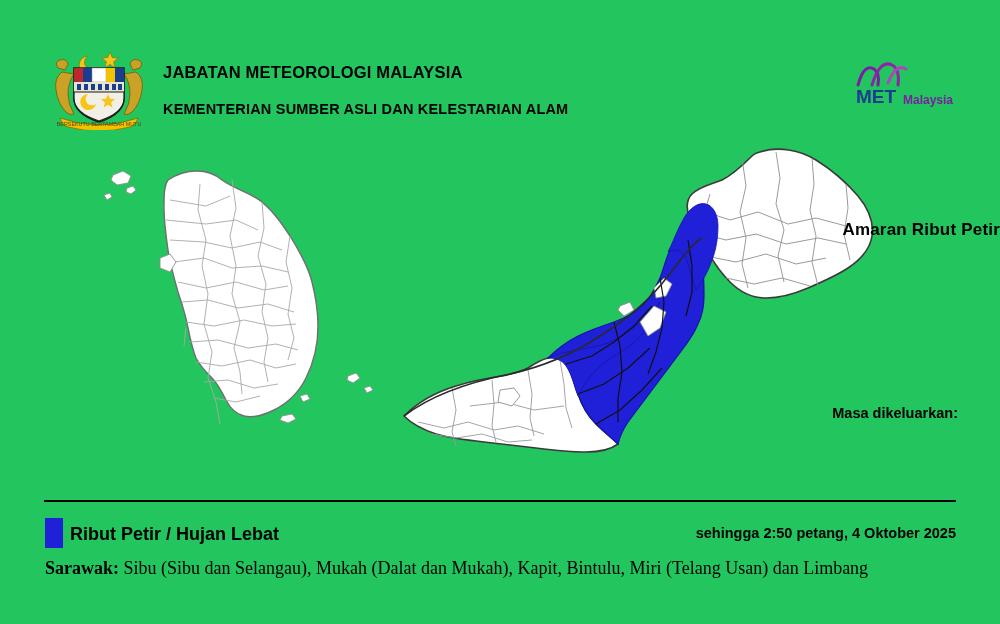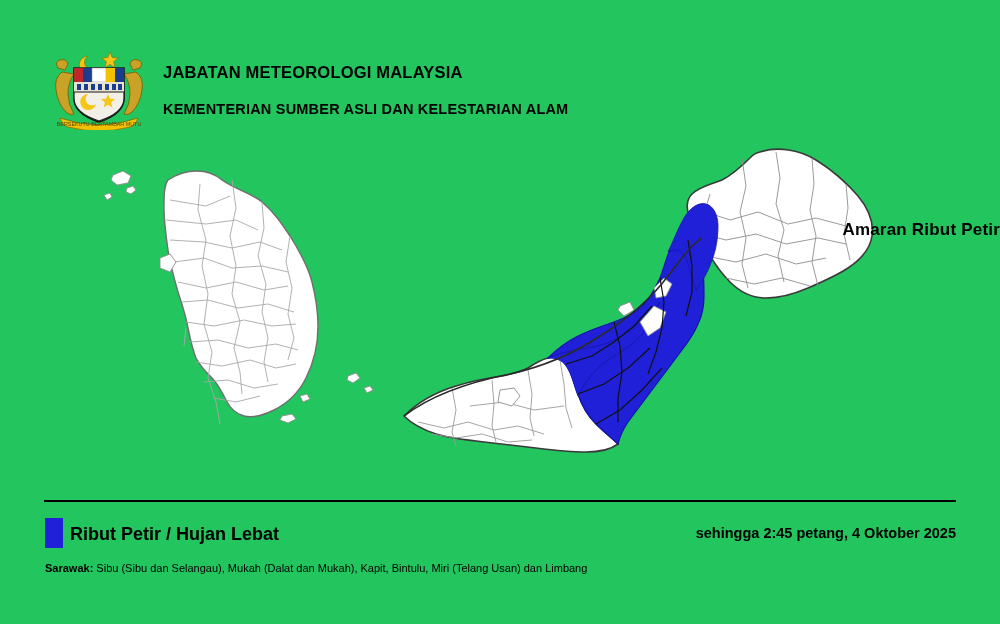--- a/index.html
+++ b/index.html
@@ -121,23 +121,24 @@
     right: 44px; top: 525px;
     font-size: 14.5px;
     font-weight: bold;
     color: #000;
     text-align: right;
   }
   .areas-line {
     position: absolute;
     left: 45px; top: 558px;
     width: 915px;
-    font-size: 11px;
+    font-size: 18px;
     color: #000;
     line-height: 20px;
+    font-family: Liberation Serif, serif;
   }
   .areas-line .state {
     font-weight: bold;
   }
 </style>
 </head>
 <body>
 
 <div id="page">
 
@@ -179,20 +180,29 @@
         <path d="M16 76 q39 14 78 0 q-3 8 -8 9 q-31 8 -62 0 q-5 -1 -8 -9 z" fill="#f2c200" stroke="#8a6d00" stroke-width="0.8"></path>
         <text x="55" y="84" font-size="5.4" text-anchor="middle" fill="#5a4200" font-family="'Liberation Sans', sans-serif">BERSEKUTU BERTAMBAH MUTU</text>
       </svg>
     </div>
 
     <div class="header-titles">
       <div class="header-line1">JABATAN METEOROLOGI MALAYSIA</div>
       <div class="header-line2">KEMENTERIAN SUMBER ASLI DAN KELESTARIAN ALAM</div>
     </div>
 
+    <div class="met-logo">
+      <svg viewBox="0 0 110 56" width="110" height="56">
+        <path d="M10 30 q6 -22 16 -16 q6 4 4 16" fill="none" stroke="#7b1fa2" stroke-width="3" stroke-linecap="round"></path>
+        <path d="M24 30 q8 -26 20 -20 q8 4 6 20" fill="none" stroke="#8e24aa" stroke-width="3" stroke-linecap="round"></path>
+        <path d="M40 28 q8 -20 18 -14" fill="none" stroke="#ab47bc" stroke-width="3" stroke-linecap="round"></path>
+        <text x="8" y="48" font-size="19" font-weight="bold" fill="#1b3d8f" font-family="'Liberation Sans', sans-serif">MET</text>
+        <text x="55" y="49" font-size="12" font-weight="bold" fill="#7b1fa2" font-family="'Liberation Sans', sans-serif">Malaysia</text>
+      </svg>
+    </div>
   </div>
 
   <div class="map-area">
 
     <svg class="mapsvg" viewBox="0 0 1000 356">
 
       <g>
 
         <path d="M113 35 l10 -4 l8 5 l-3 7 l-11 2 l-6 -5 z" fill="#ffffff" stroke="#8e8e8e" stroke-width="0.9"></path>
         <path d="M127 48 l6 -2 l3 4 l-5 4 l-5 -2 z" fill="#ffffff" stroke="#8e8e8e" stroke-width="0.9"></path>
@@ -353,26 +363,27 @@
           <path d="M688 100 l4 26 l0 26 l-6 24"></path>
         </g>
 
         <path d="M404 276 C 430 256, 470 242, 510 234 C 546 226, 576 212, 600 196 C 626 180, 650 160, 668 136 C 682 118, 692 104, 702 98" fill="none" stroke="#2a2a2a" stroke-width="1.6"></path>
       </g>
     </svg>
 
     <div class="map-title">Amaran Ribut Petir</div>
 
     <div class="issued-block">
+      <div class="issued-label">Masa dikeluarkan:</div>
     </div>
   </div>
 
   <div class="divider"></div>
 
   <div class="legend-swatch"></div>
   <div class="legend-label">Ribut Petir / Hujan Lebat</div>
-  <div class="valid-until">sehingga 2:45 petang, 4 Oktober 2025</div>
+  <div class="valid-until">sehingga 2:50 petang, 4 Oktober 2025</div>
 
   <div class="areas-line">
     <span class="state">Sarawak:</span><span> Sibu (Sibu dan Selangau), Mukah (Dalat dan Mukah), Kapit, Bintulu, Miri (Telang Usan) dan Limbang</span>
   </div>
 
 </div>
 
 </body></html>

